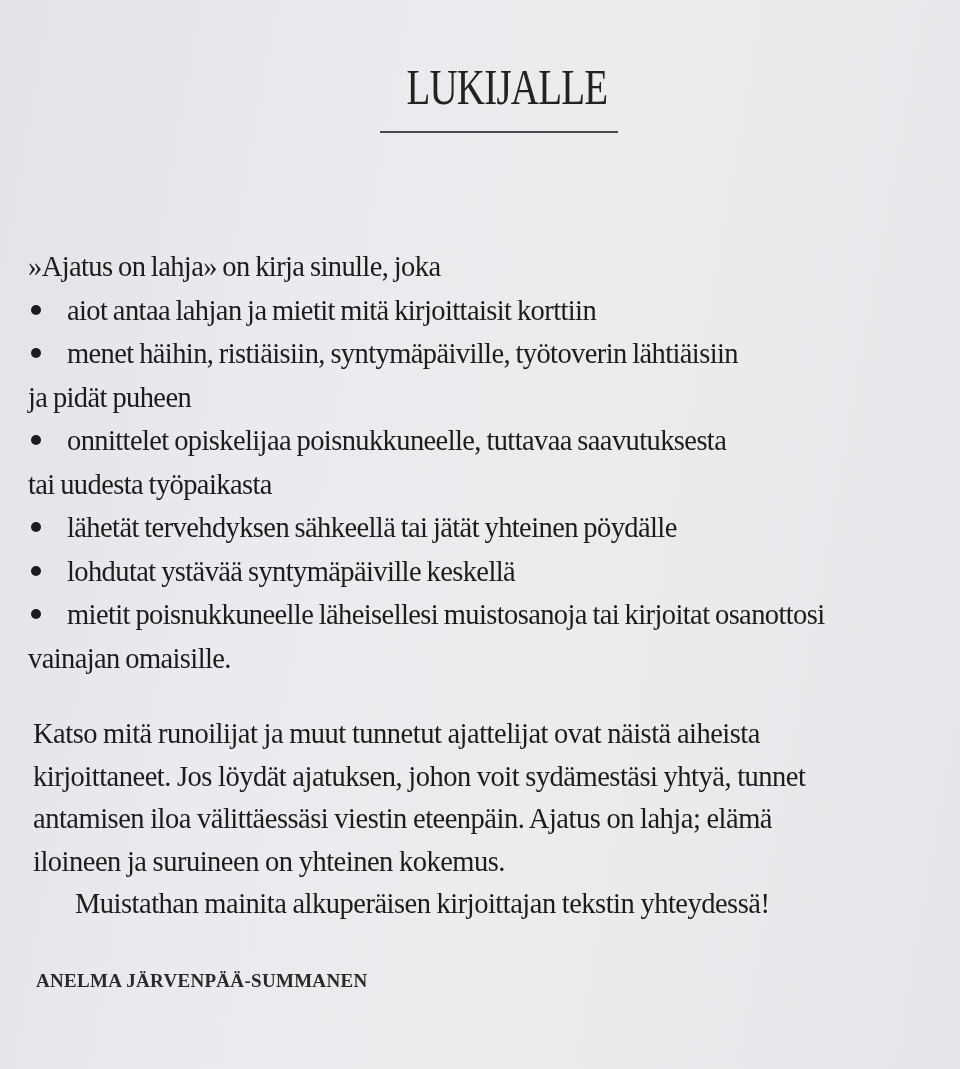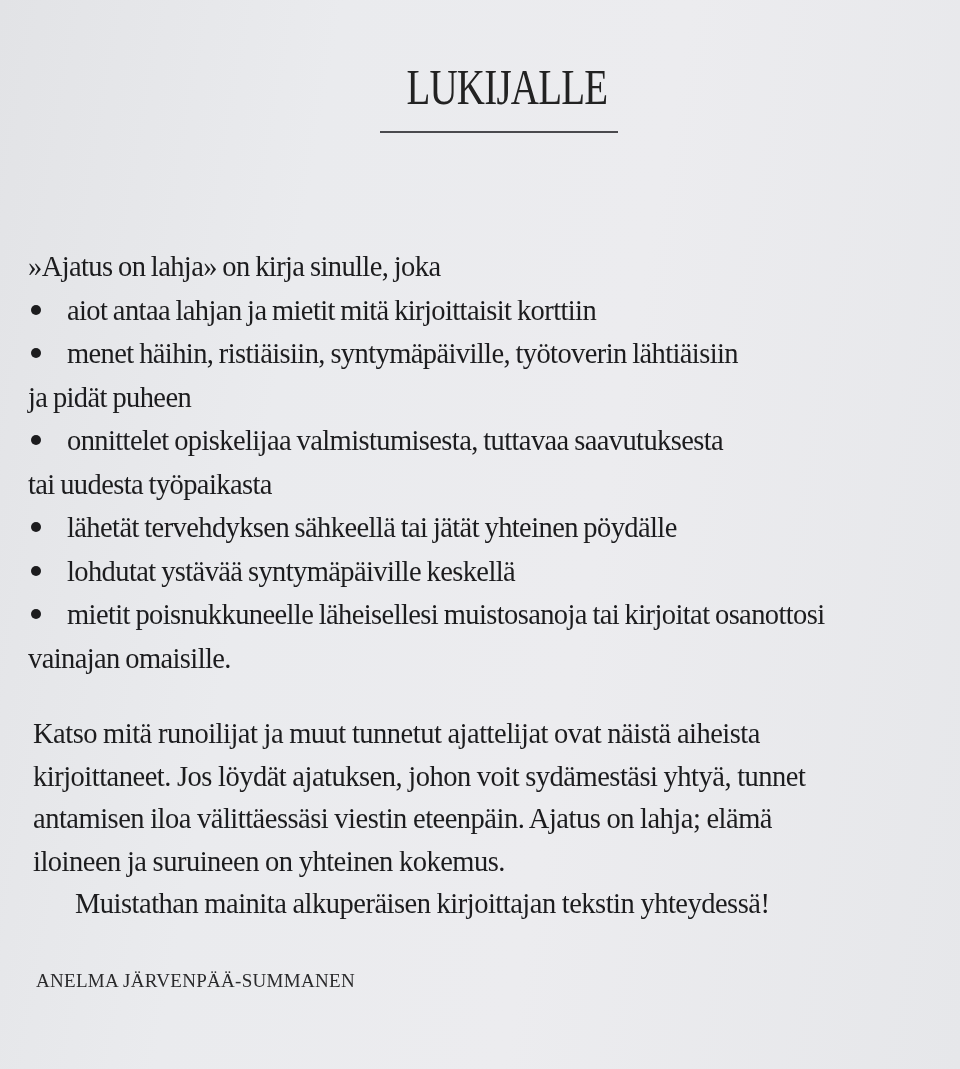--- a/index.html
+++ b/index.html
@@ -85,41 +85,42 @@
     }
     .indent { padding-left: 42px; }
     .signature {
       position: absolute;
       left: 36px;
       top: 970px;
       font-size: 19px;
       letter-spacing: 0.3px;
       color: #2a2a2c;
       white-space: nowrap;
+      font-weight: bold;
     }
   </style>
 </head>
 <body>
 
 <div class="page">
 
   <div class="title-wrap">
     <h1 class="title">LUKIJALLE</h1>
     <div class="title-rule"></div>
   </div>
 
   <div class="body-text">
     <span class="line">»Ajatus on lahja» on kirja sinulle, joka</span>
 
     <span class="line"><span class="bullet"></span><span>aiot antaa lahjan ja mietit mitä kirjoittaisit korttiin</span></span>
 
     <span class="line"><span class="bullet"></span><span>menet häihin, ristiäisiin, syntymäpäiville, työtoverin lähtiäisiin</span></span>
     <span class="cont">ja pidät puheen</span>
 
-    <span class="line"><span class="bullet"></span><span>onnittelet opiskelijaa valmistumisesta, tuttavaa saavutuksesta</span></span>
+    <span class="line"><span class="bullet"></span><span>onnittelet opiskelijaa poisnukkuneelle, tuttavaa saavutuksesta</span></span>
     <span class="cont">tai uudesta työpaikasta</span>
 
     <span class="line"><span class="bullet"></span><span>lähetät tervehdyksen sähkeellä tai jätät yhteinen pöydälle</span></span>
 
     <span class="line"><span class="bullet"></span><span>lohdutat ystävää syntymäpäiville keskellä</span></span>
 
     <span class="line"><span class="bullet"></span><span>mietit poisnukkuneelle läheisellesi muistosanoja tai kirjoitat osanottosi</span></span>
     <span class="cont">vainajan omaisille.</span>
   </div>
 

